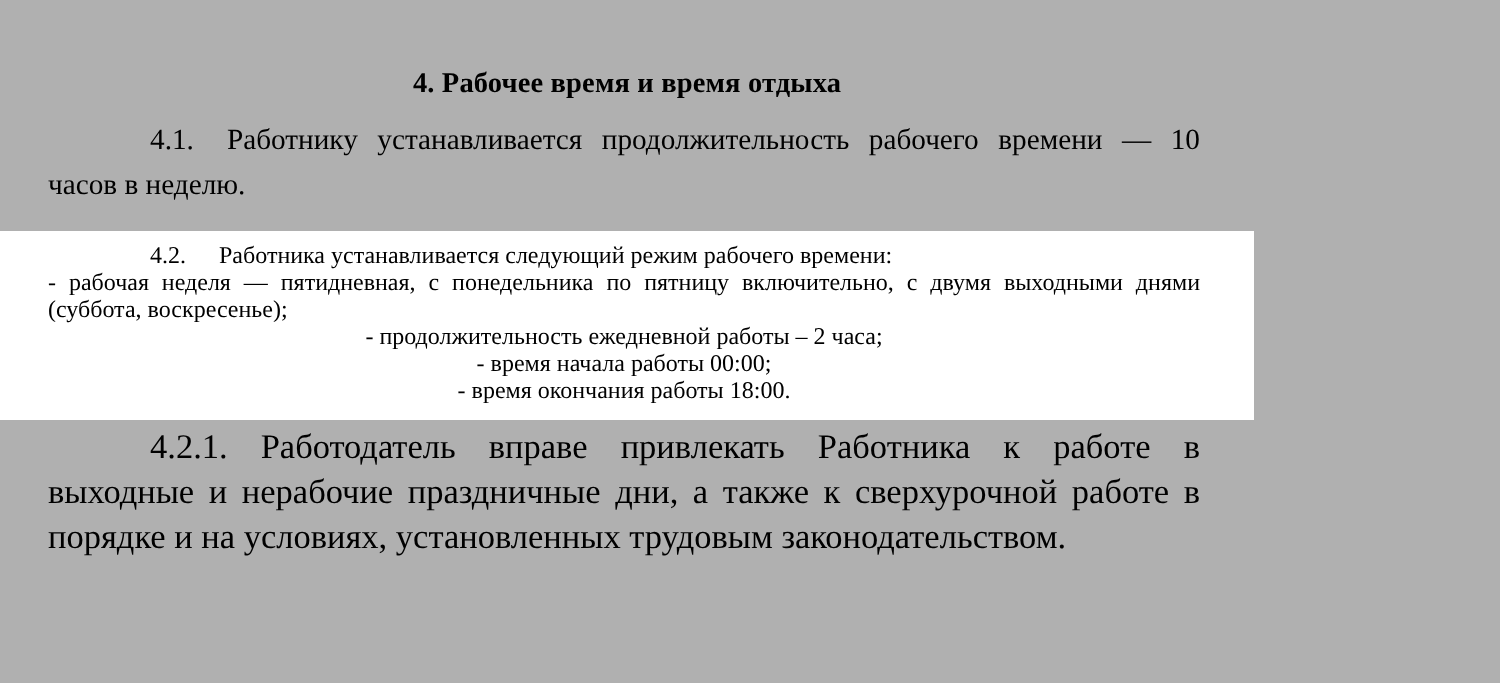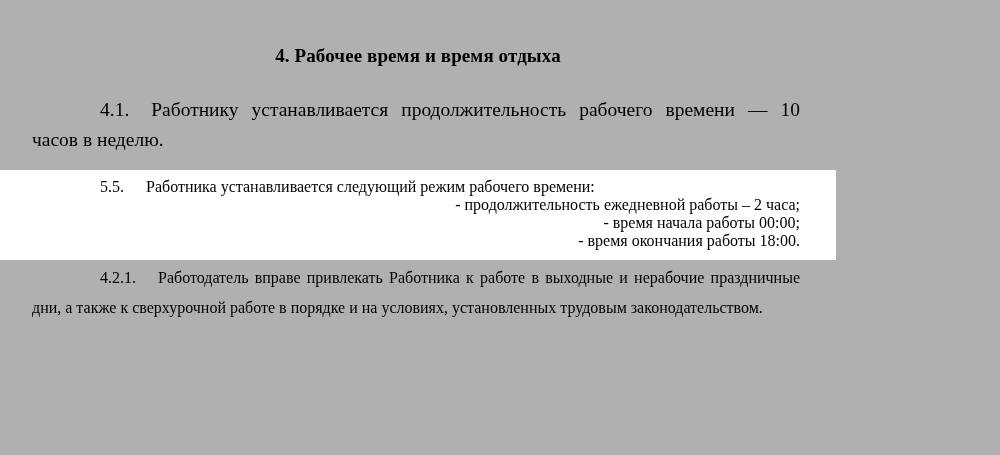--- a/index.html
+++ b/index.html
@@ -33,21 +33,21 @@
     font-size: 19.5px;
     line-height: 30px;
     color: #000;
   }
   .para {
     text-align: justify;
     text-justify: inter-word;
     margin: 0;
   }
   .para-first {
-    margin-top: 28px;
+    margin-top: 12px;
   }
   .indent {
     display: inline-block;
     width: 68px;
   }
   .gap-small {
     display: inline-block;
     width: 22px;
   }
   .highlight-box {
@@ -58,42 +58,43 @@
   }
   .highlight-box .para {
     text-align: justify;
   }
   .line-plain {
     text-align: justify;
     margin: 0;
   }
   .after-box {
     padding: 0 36px 0 32px;
-    font-size: 16px;
+    font-size: 23px;
     line-height: 30px;
     color: #000;
     margin-top: 3px;
   }
   .nowrap-last {
-    text-align: right;
+    text-align: center;
   }
 </style>
 </head>
 <body style="background: rgb(176, 176, 176);">
 
 <div class="page">
 
   <h1 class="doc-title">4. Рабочее время и время отдыха</h1>
 
   <div class="body-block">
     <p class="para para-first"><span class="indent"></span><span>4.1.</span><span class="gap-small"></span><span>Работнику устанавливается продолжительность рабочего времени — 10 часов в неделю.</span></p>
   </div>
 
   <div class="highlight-box" style="background: rgb(255, 255, 255);">
-    <p class="para"><span class="indent"></span><span>5.5.</span><span class="gap-small"></span><span>Работника устанавливается следующий режим рабочего времени:</span></p>
+    <p class="para"><span class="indent"></span><span>4.2.</span><span class="gap-small"></span><span>Работника устанавливается следующий режим рабочего времени:</span></p>
+    <p class="line-plain">- рабочая неделя — пятидневная, с понедельника по пятницу включительно, с двумя выходными днями (суббота, воскресенье);</p>
     <p class="line-plain nowrap-last">- продолжительность ежедневной работы – 2 часа;</p>
     <p class="line-plain nowrap-last">- время начала работы 00:00;</p>
     <p class="line-plain nowrap-last">- время окончания работы 18:00.</p>
   </div>
 
   <div class="after-box">
     <p class="para"><span class="indent"></span><span>4.2.1.</span><span class="gap-small"></span><span>Работодатель вправе привлекать Работника к работе в выходные и нерабочие праздничные дни, а также к сверхурочной работе в порядке и на условиях, установленных трудовым законодательством.</span></p>
   </div>
 
 </div>

